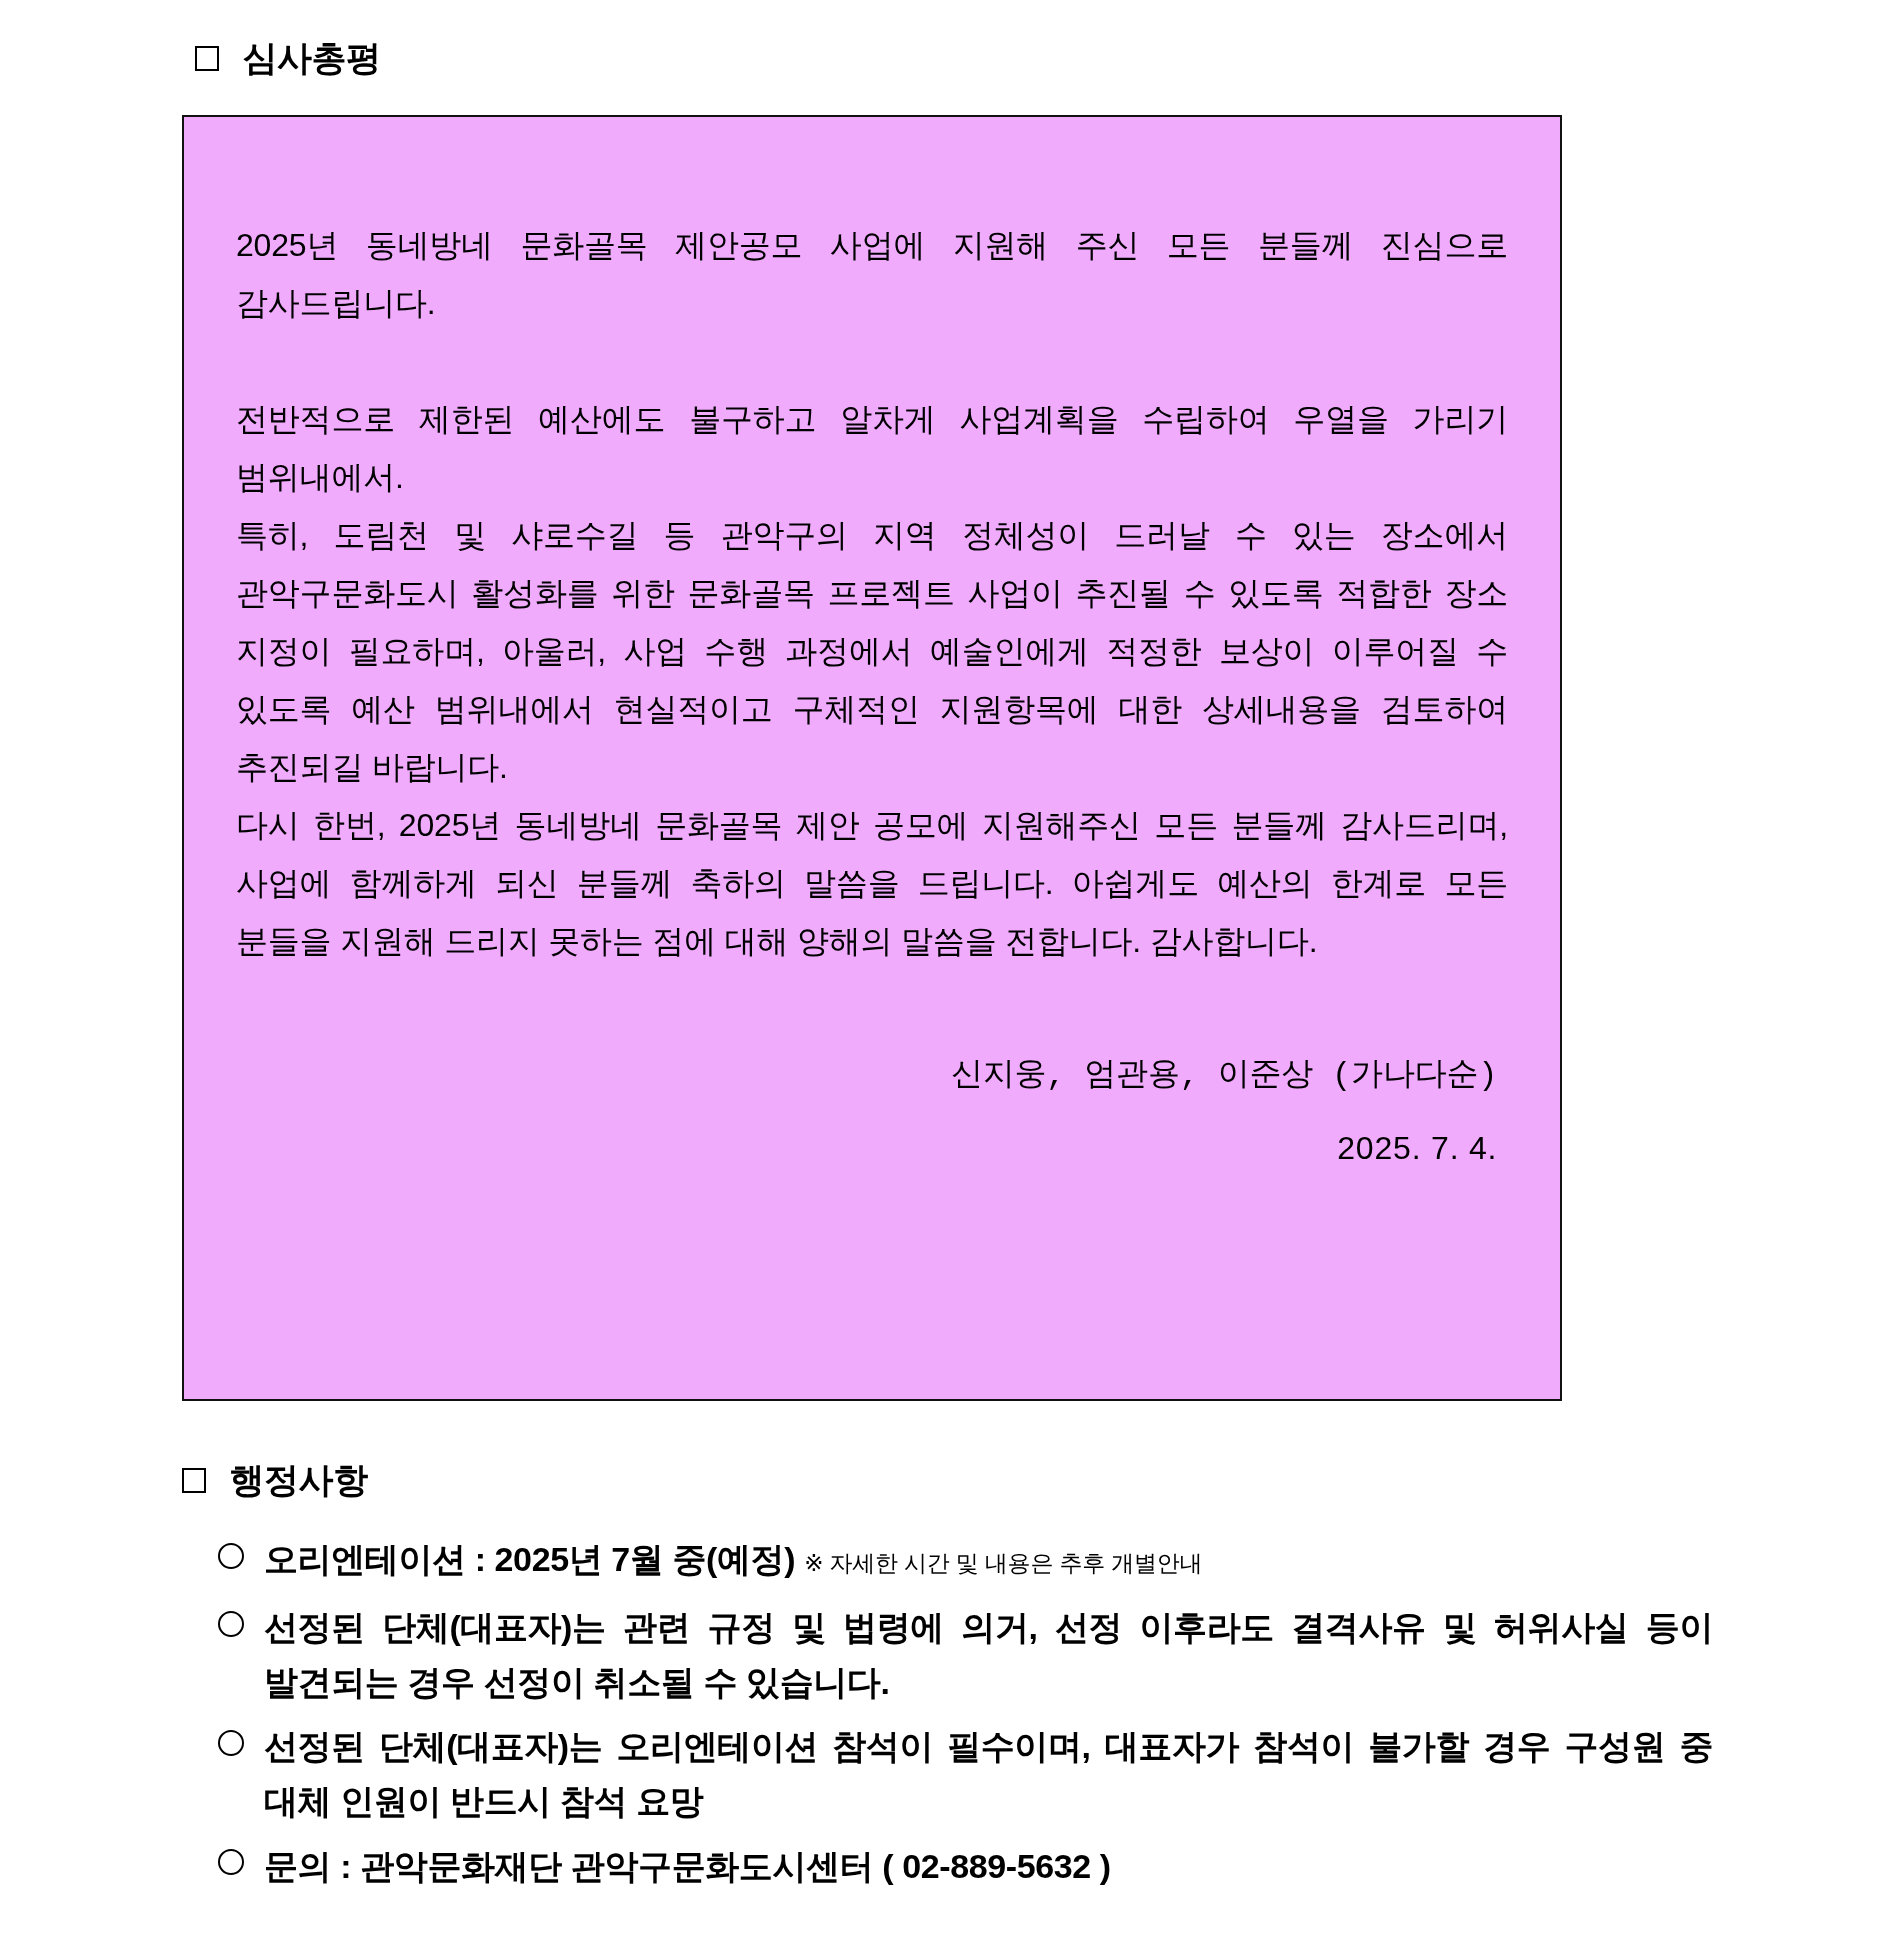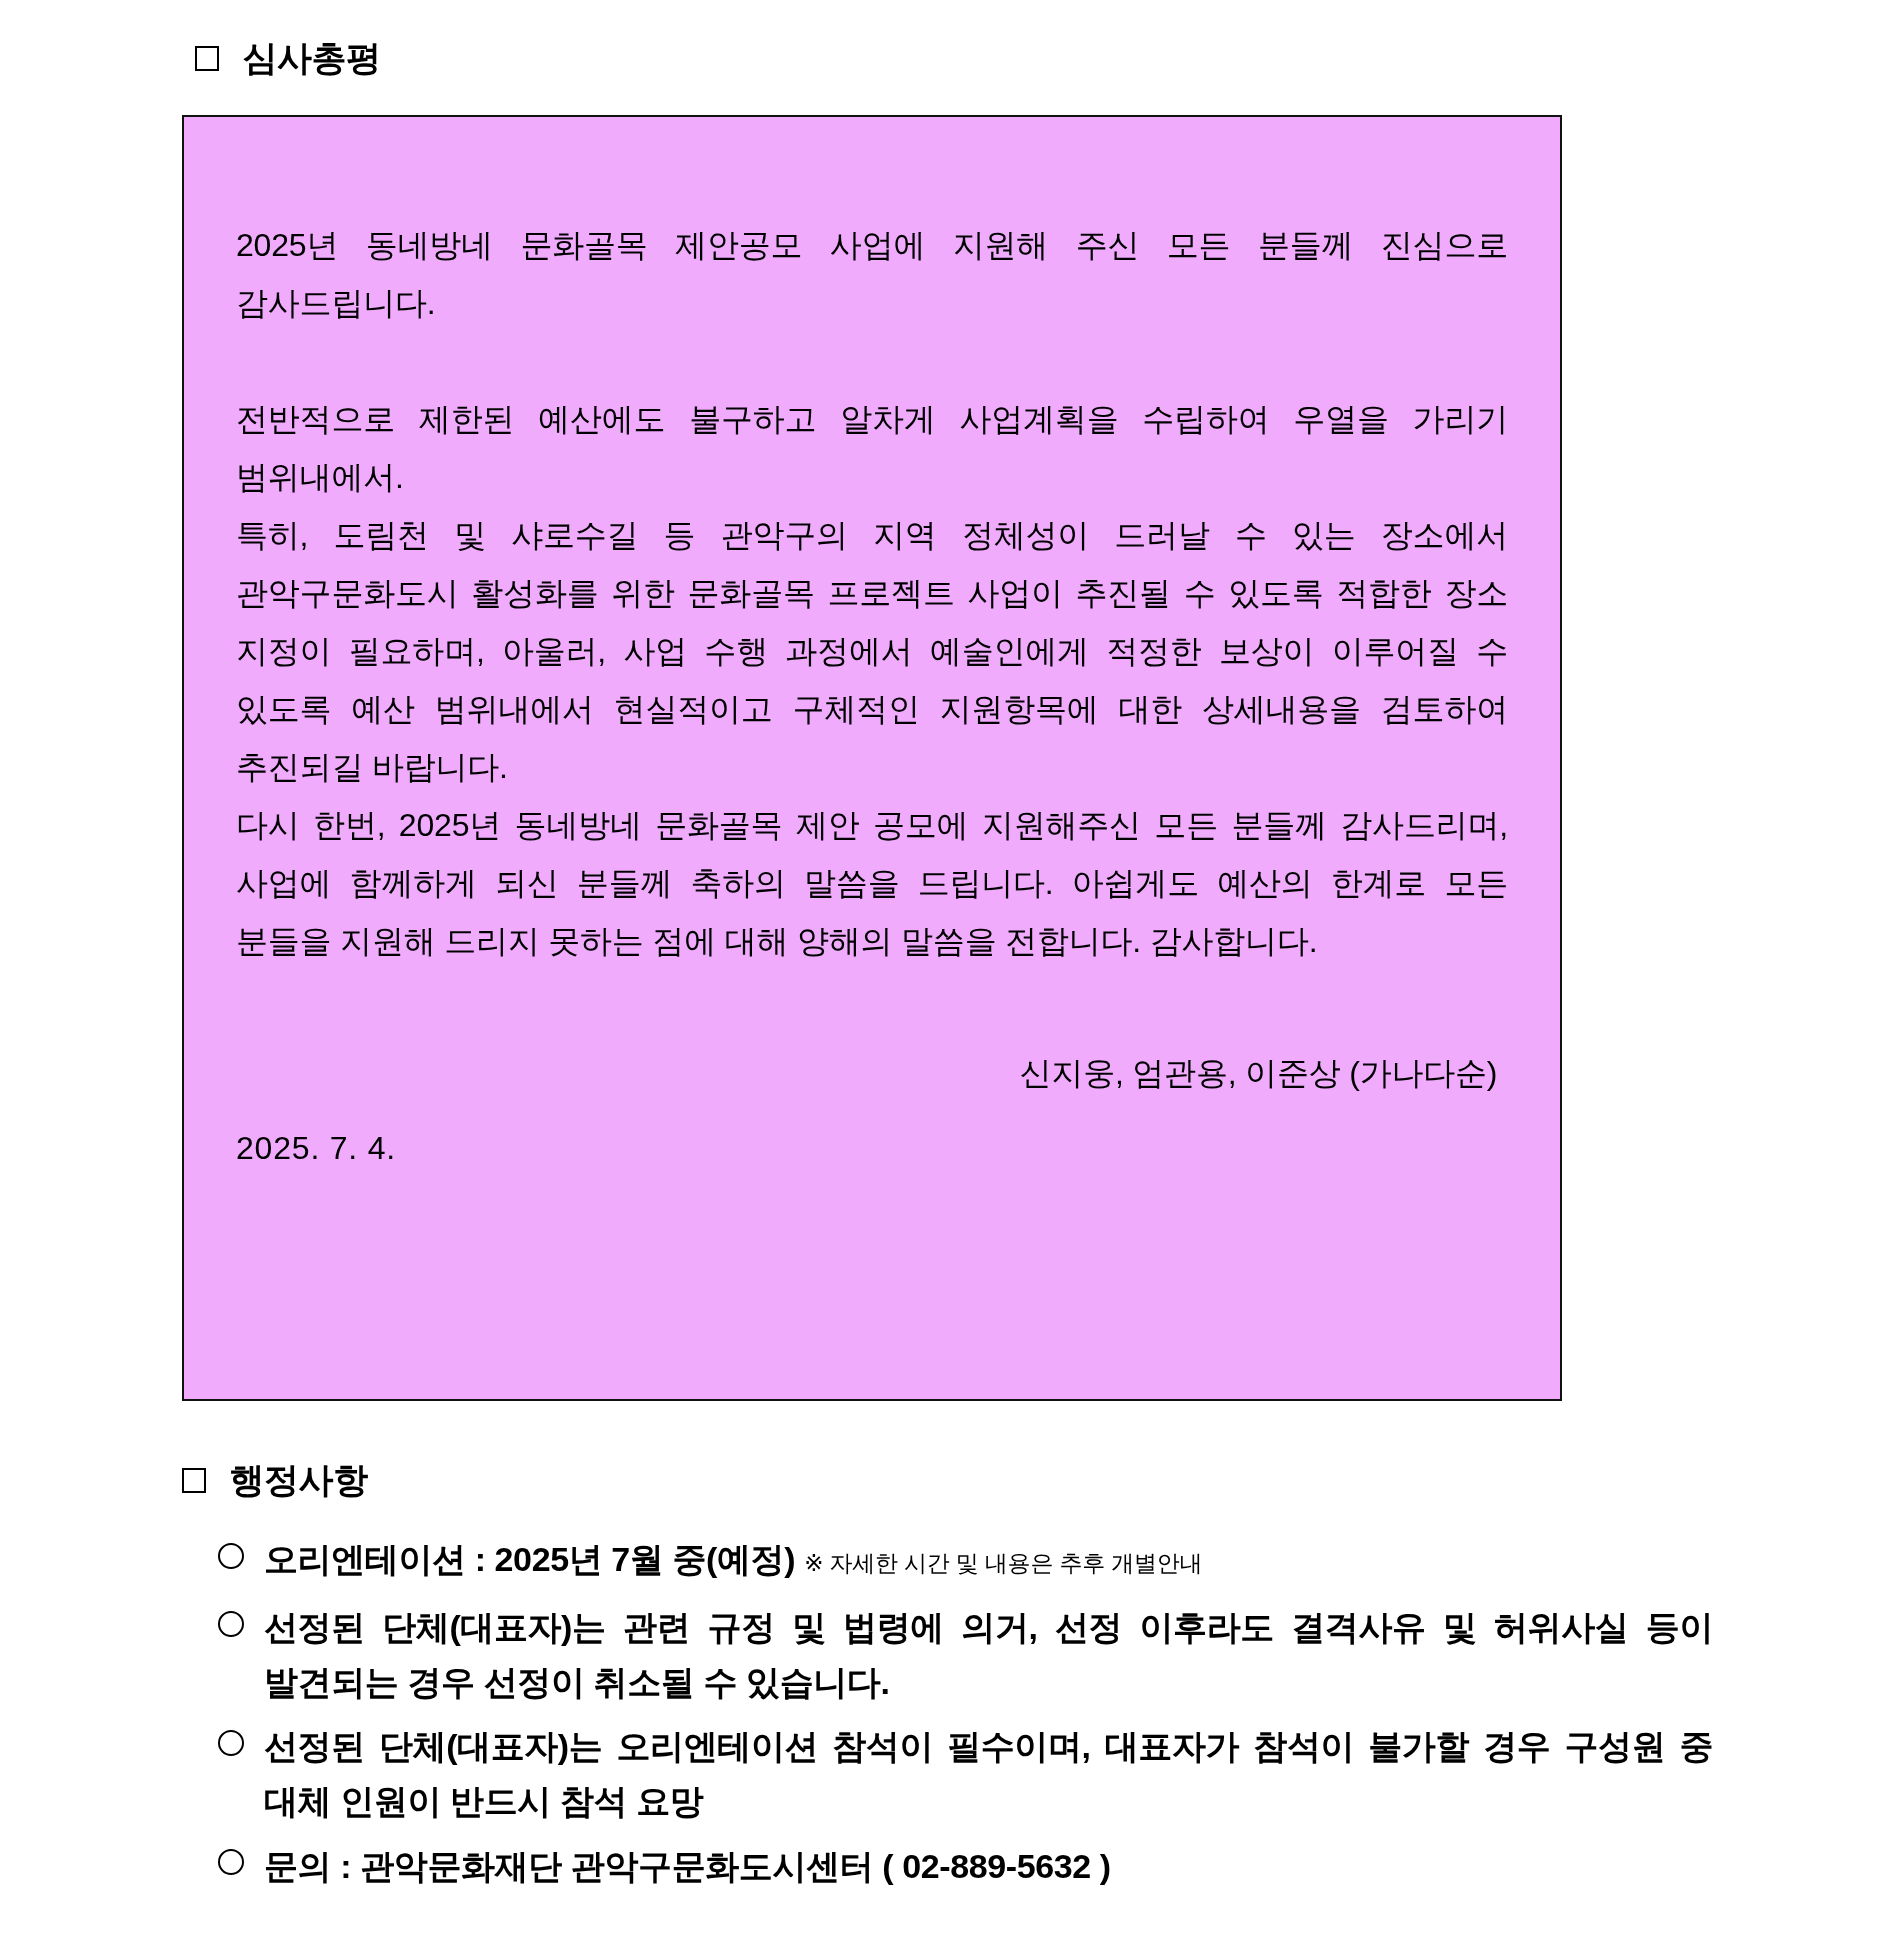--- a/index.html
+++ b/index.html
@@ -83,24 +83,25 @@
     display: inline-block;
     width: 100%;
   }
 
   .signature {
     margin-top: 82px;
     text-align: right;
     font-size: 32px;
     padding-right: 10.7px;
     letter-spacing: -0.2px;
+    font-family: Liberation Mono, monospace;
   }
   .sign-date {
     margin-top: 34px;
-    text-align: left;
+    text-align: right;
     font-size: 32px;
     padding-right: 10.7px;
     letter-spacing: 0.8px;
   }
 
   
   #heading-admin {
     position: absolute;
     left: 182px;
     top: 1457px;

